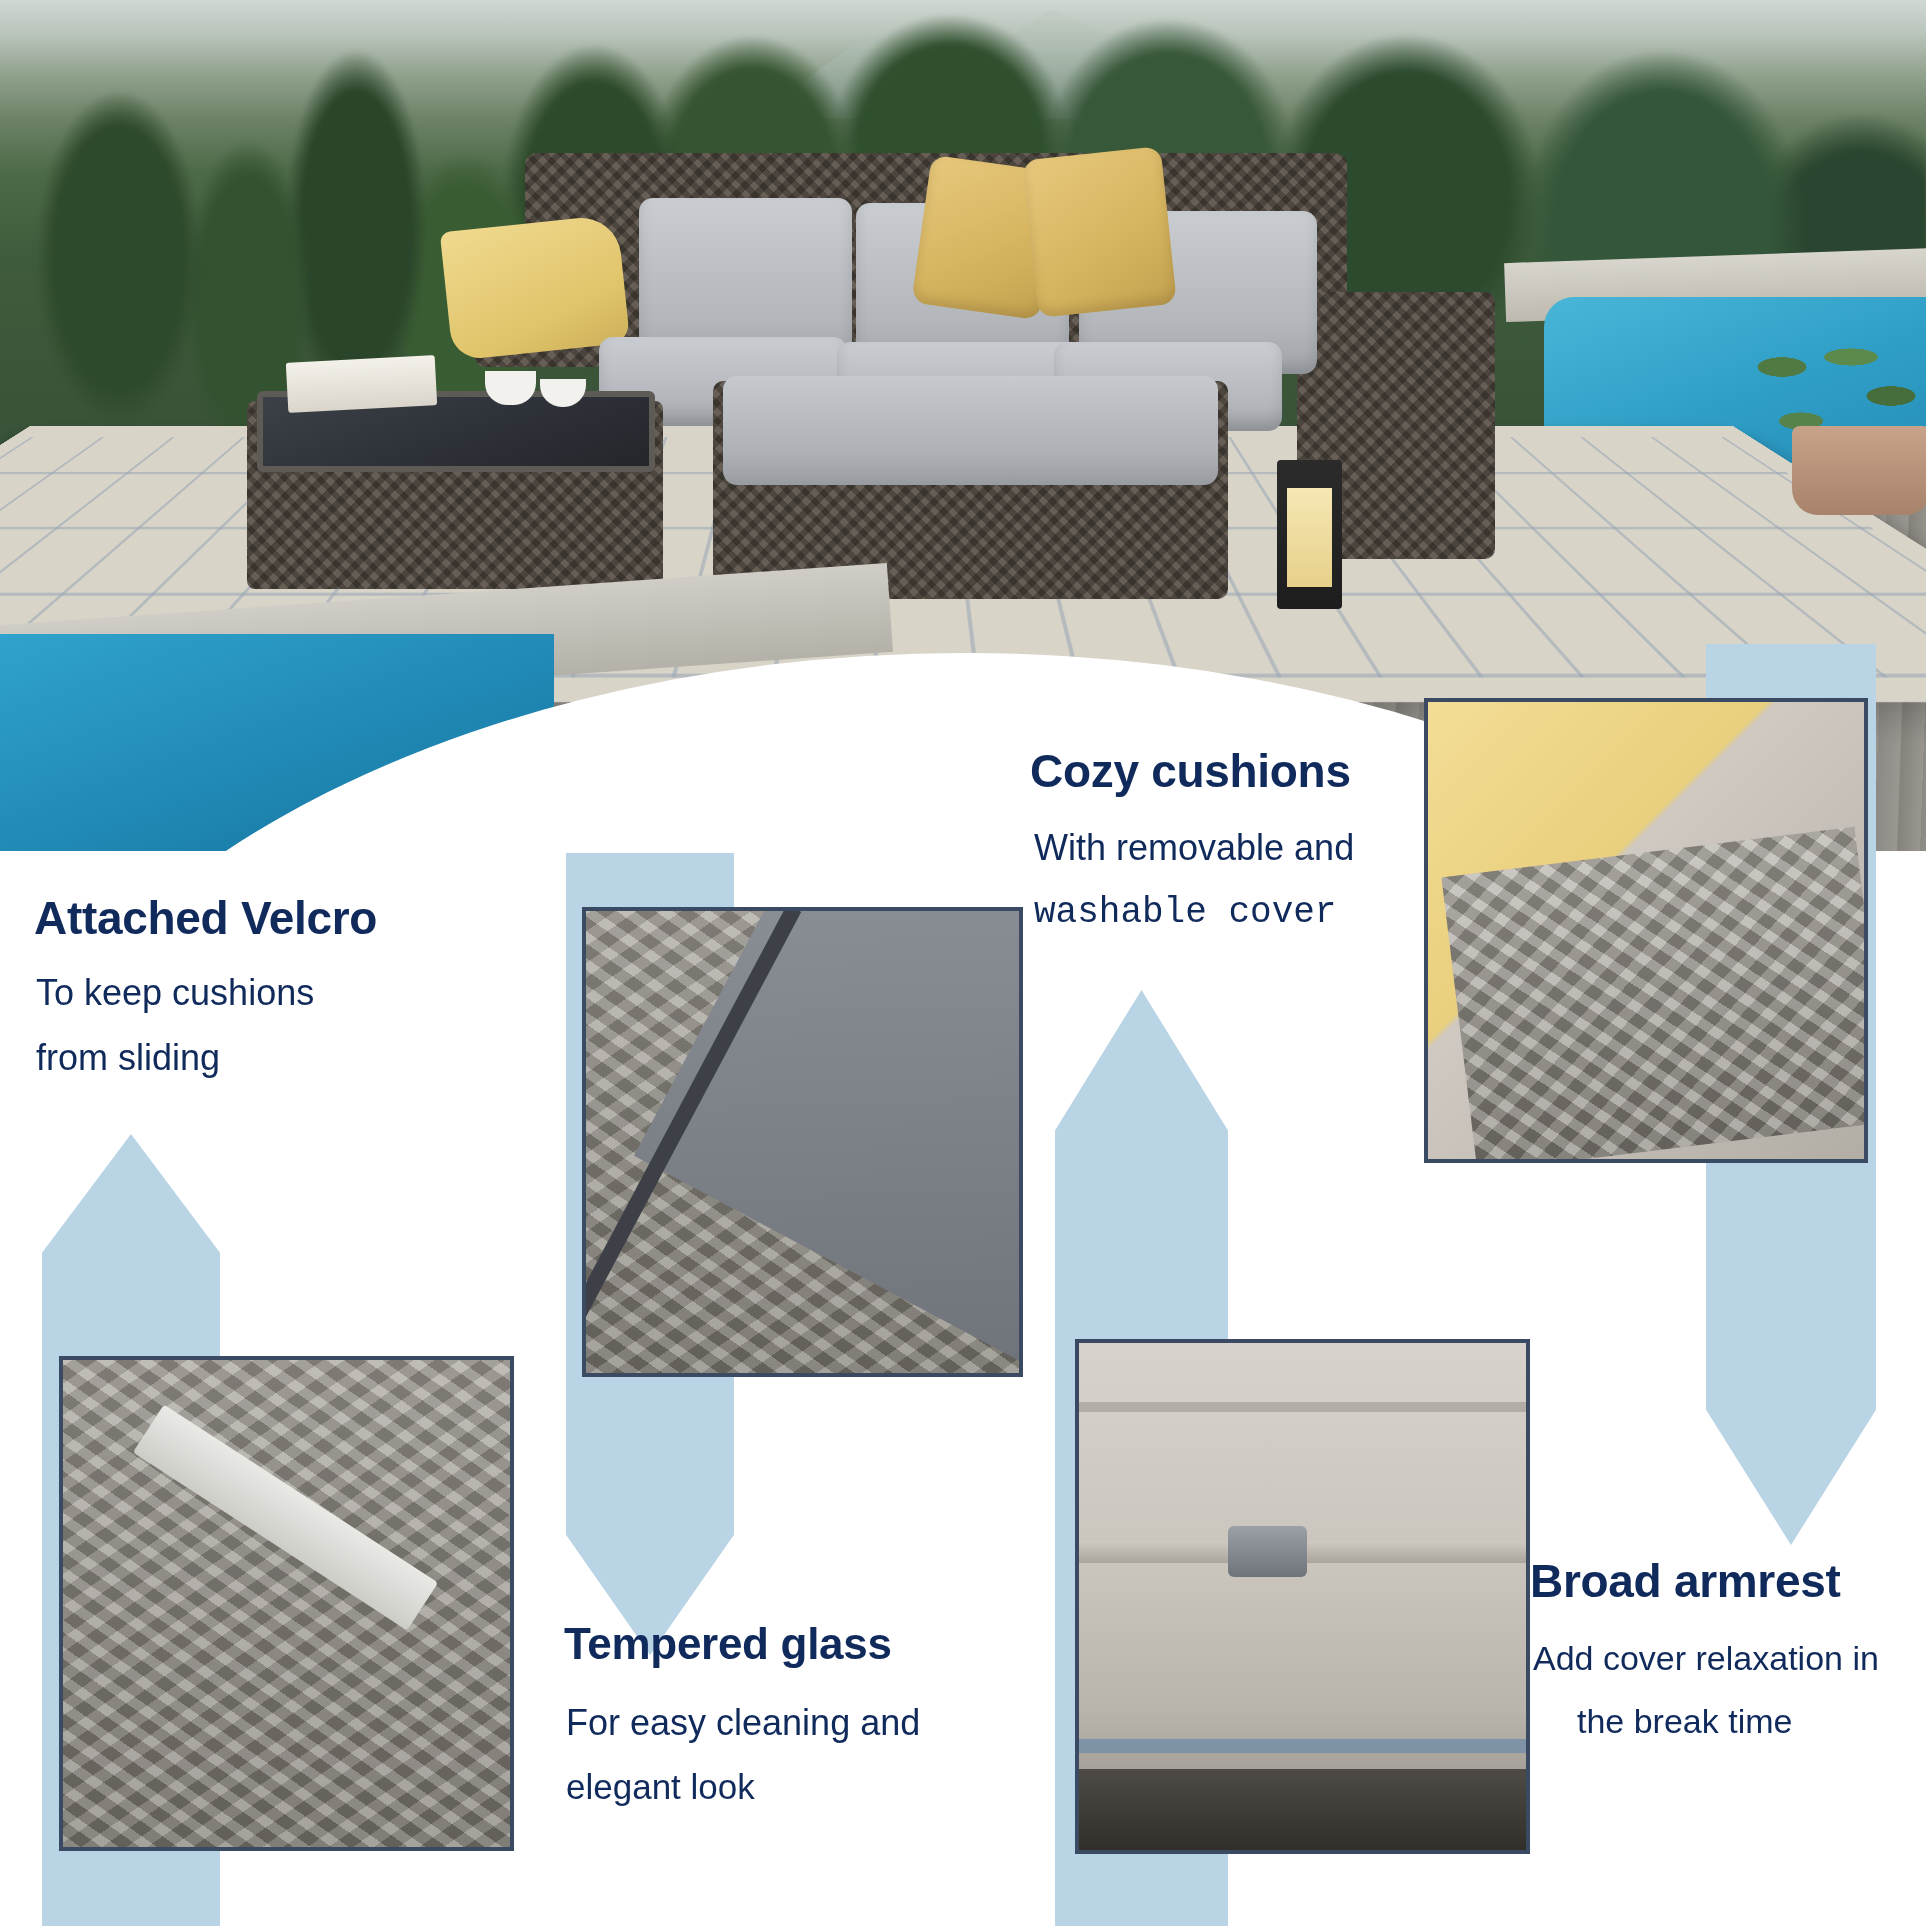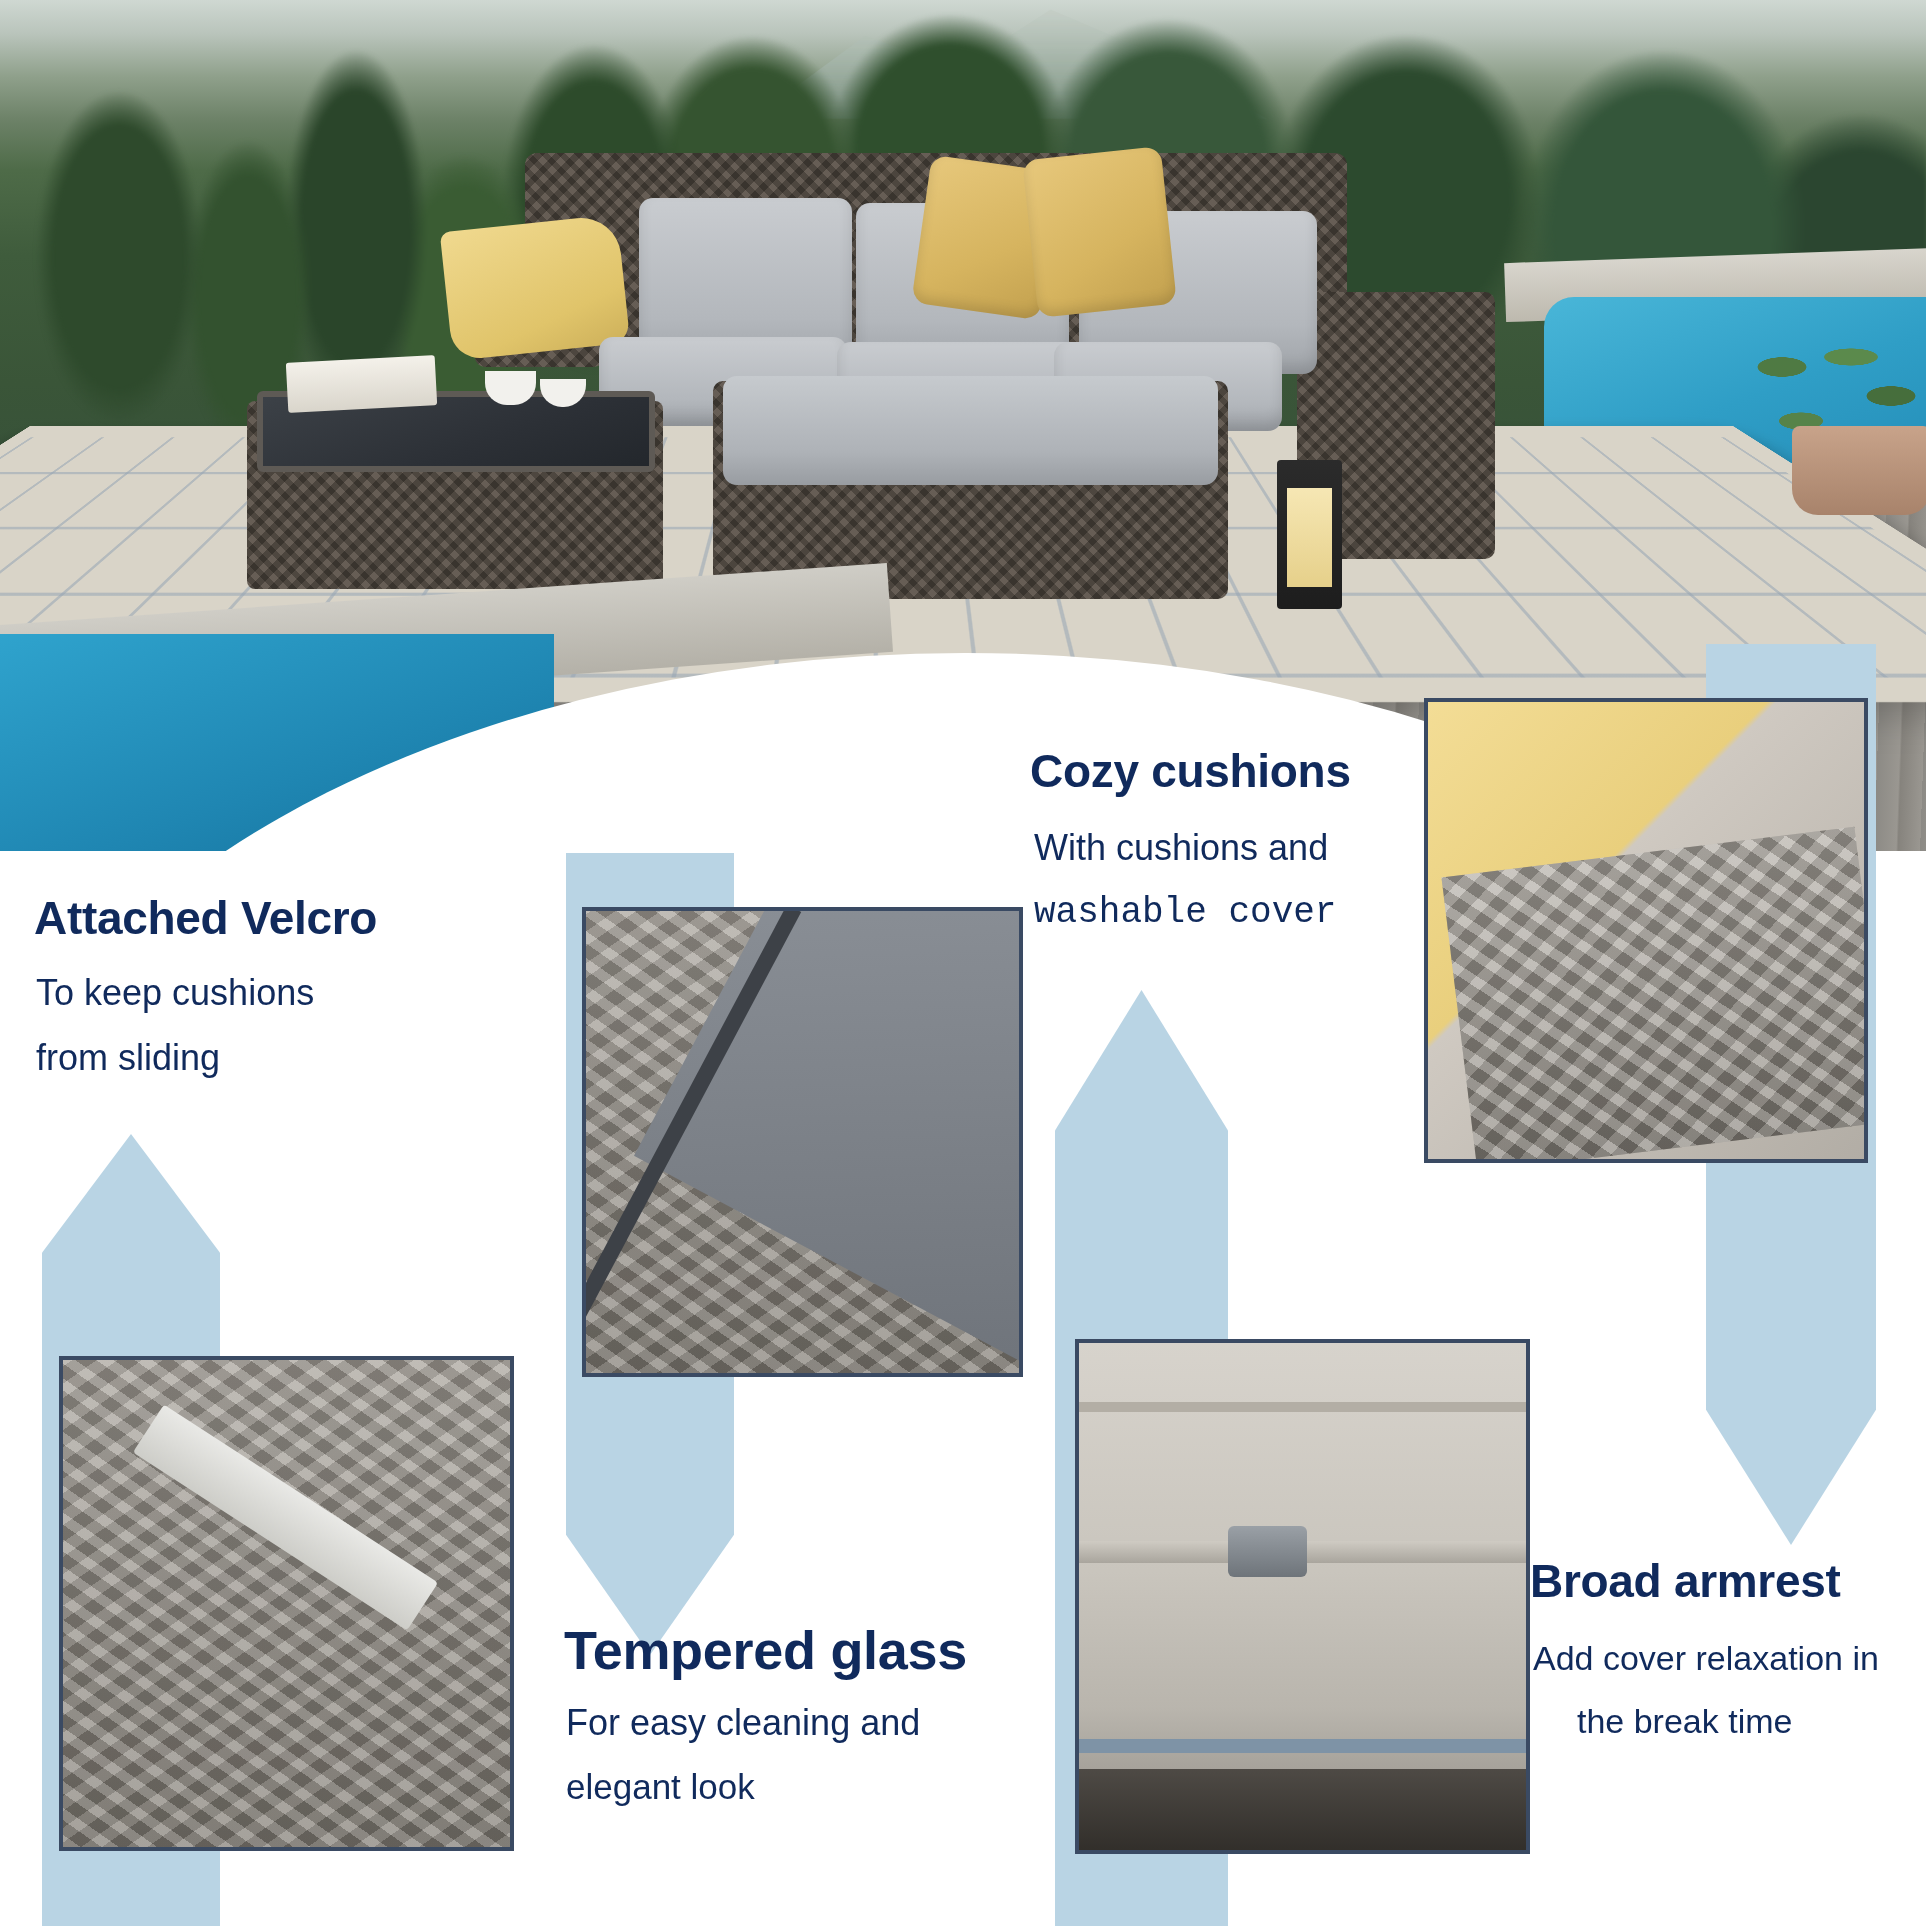--- a/index.html
+++ b/index.html
@@ -313,24 +313,24 @@
   <div style="position:absolute; left:0; top:198px; width:455px; height:22px; background:linear-gradient(180deg,#cfcbc3,#a9a59d);"></div>
   <div style="position:absolute; left:149px; top:183px; width:79px; height:51px; background:linear-gradient(180deg,#9aa0a6,#6e747a); border-radius:6px;"></div>
   <div style="position:absolute; left:0; top:396px; width:455px; height:14px; background:#7e93a6;"></div>
   <div style="position:absolute; left:0; top:426px; width:455px; height:89px; background:linear-gradient(180deg,#4e4a45,#2f2c28);"></div>
 </div>
 
 <div class="headline" style="left:34px; top:891px; font-size:46px;">Attached Velcro</div>
 <div class="subtext" style="left:36px; top:965px; font-size:36px;">To keep cushions</div>
 <div class="subtext" style="left:36px; top:1030px; font-size:36px;">from sliding</div>
 
-<div class="headline" style="left:564px; top:1619px; font-size:54px;">Tempered glass</div>
+<div class="headline" style="left:564px; top:1619px; font-size:44px;">Tempered glass</div>
 <div class="subtext" style="left:566px; top:1695px; font-size:36px;">For easy cleaning and</div>
 <div class="subtext" style="left:566px; top:1760px; font-size:35px;">elegant look</div>
 
 <div class="headline" style="left:1030px; top:744px; font-size:46px;">Cozy cushions</div>
-<div class="subtext" style="left:1034px; top:820px; font-size:36px;">With cushions and</div>
+<div class="subtext" style="left:1034px; top:820px; font-size:36px;">With removable and</div>
 <div class="subtext" style="left:1034px; top:885px; font-size:36px;font-family:Liberation Mono, monospace;">washable cover</div>
 
 <div class="headline" style="left:1530px; top:1554px; font-size:46px;">Broad armrest</div>
 <div class="subtext" style="left:1533px; top:1632px; font-size:34px;">Add cover relaxation in</div>
 <div class="subtext" style="left:1533px; top:1695px; font-size:34px;margin-left:44px;">the break time</div>
 
 
 </body></html>

